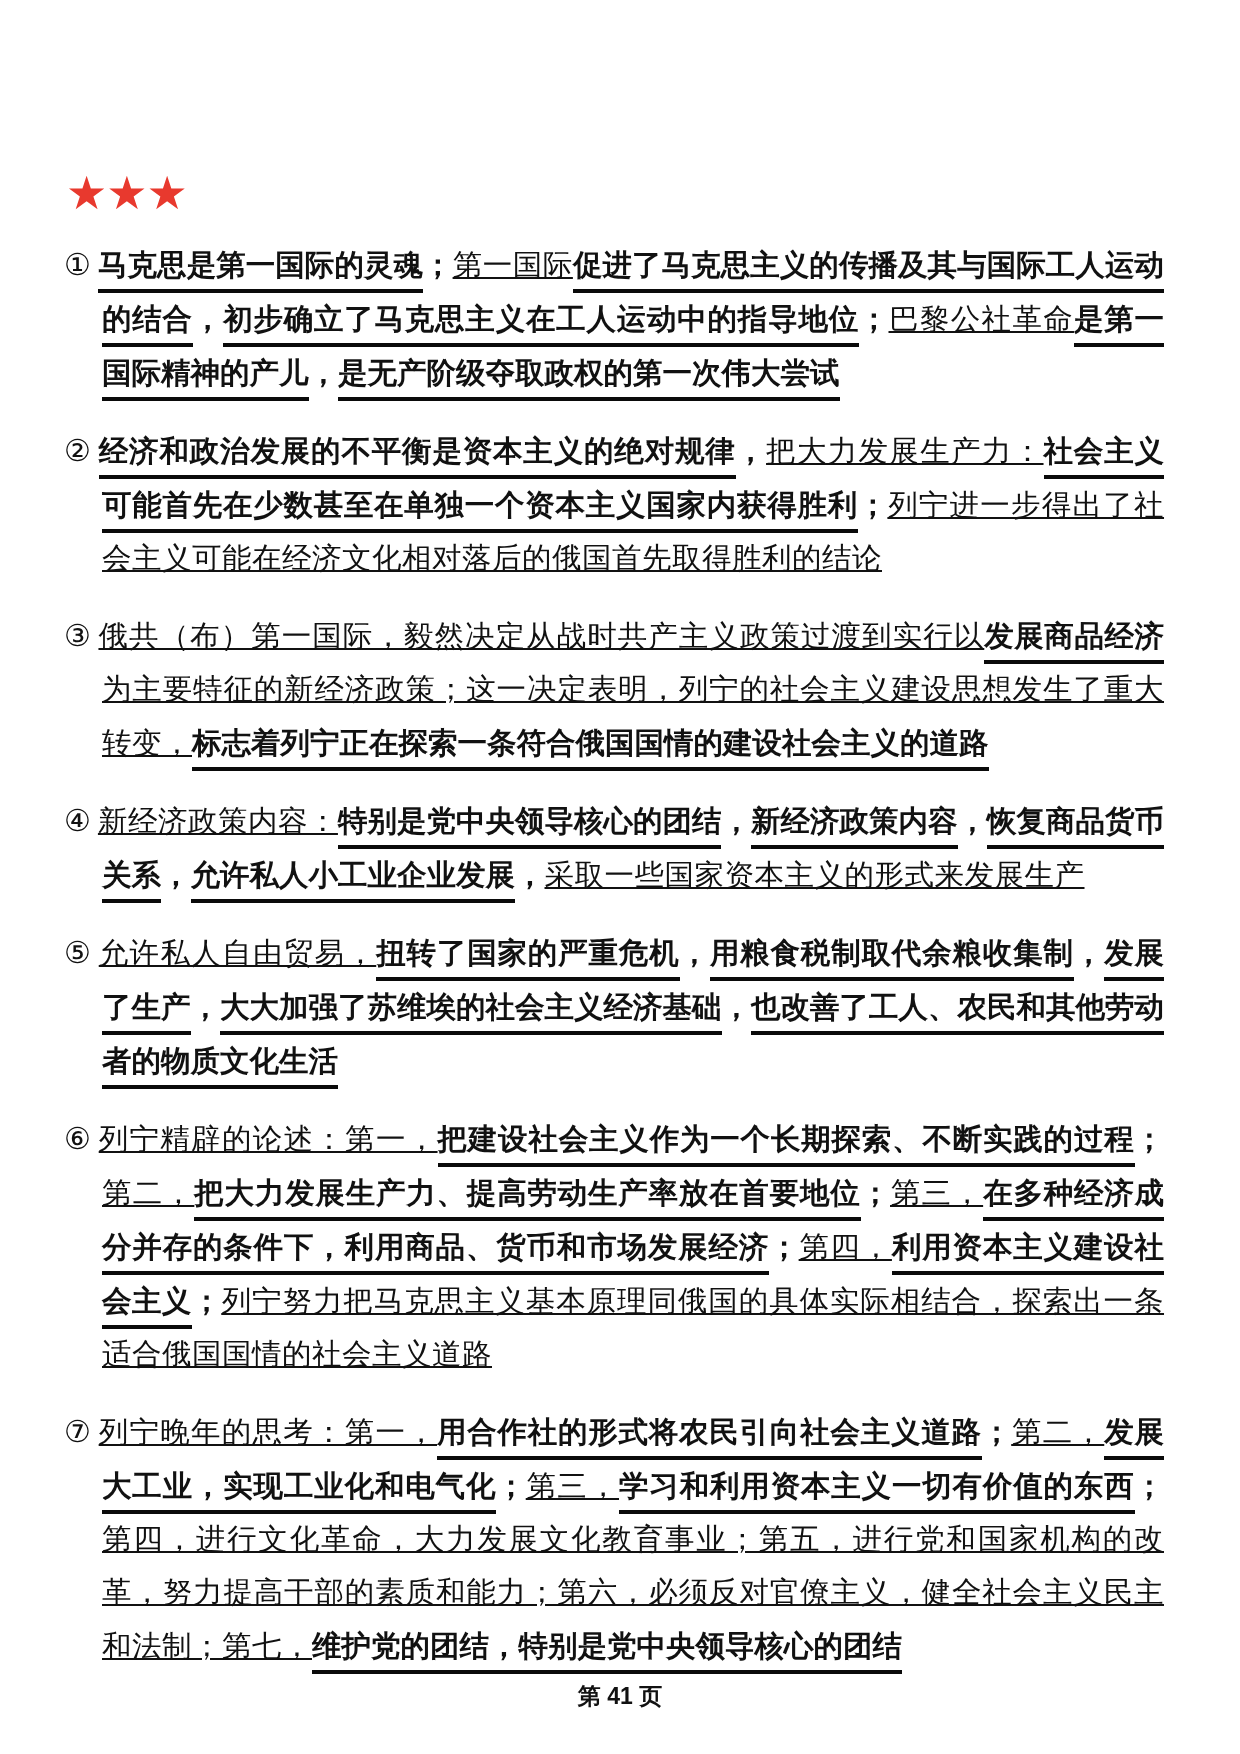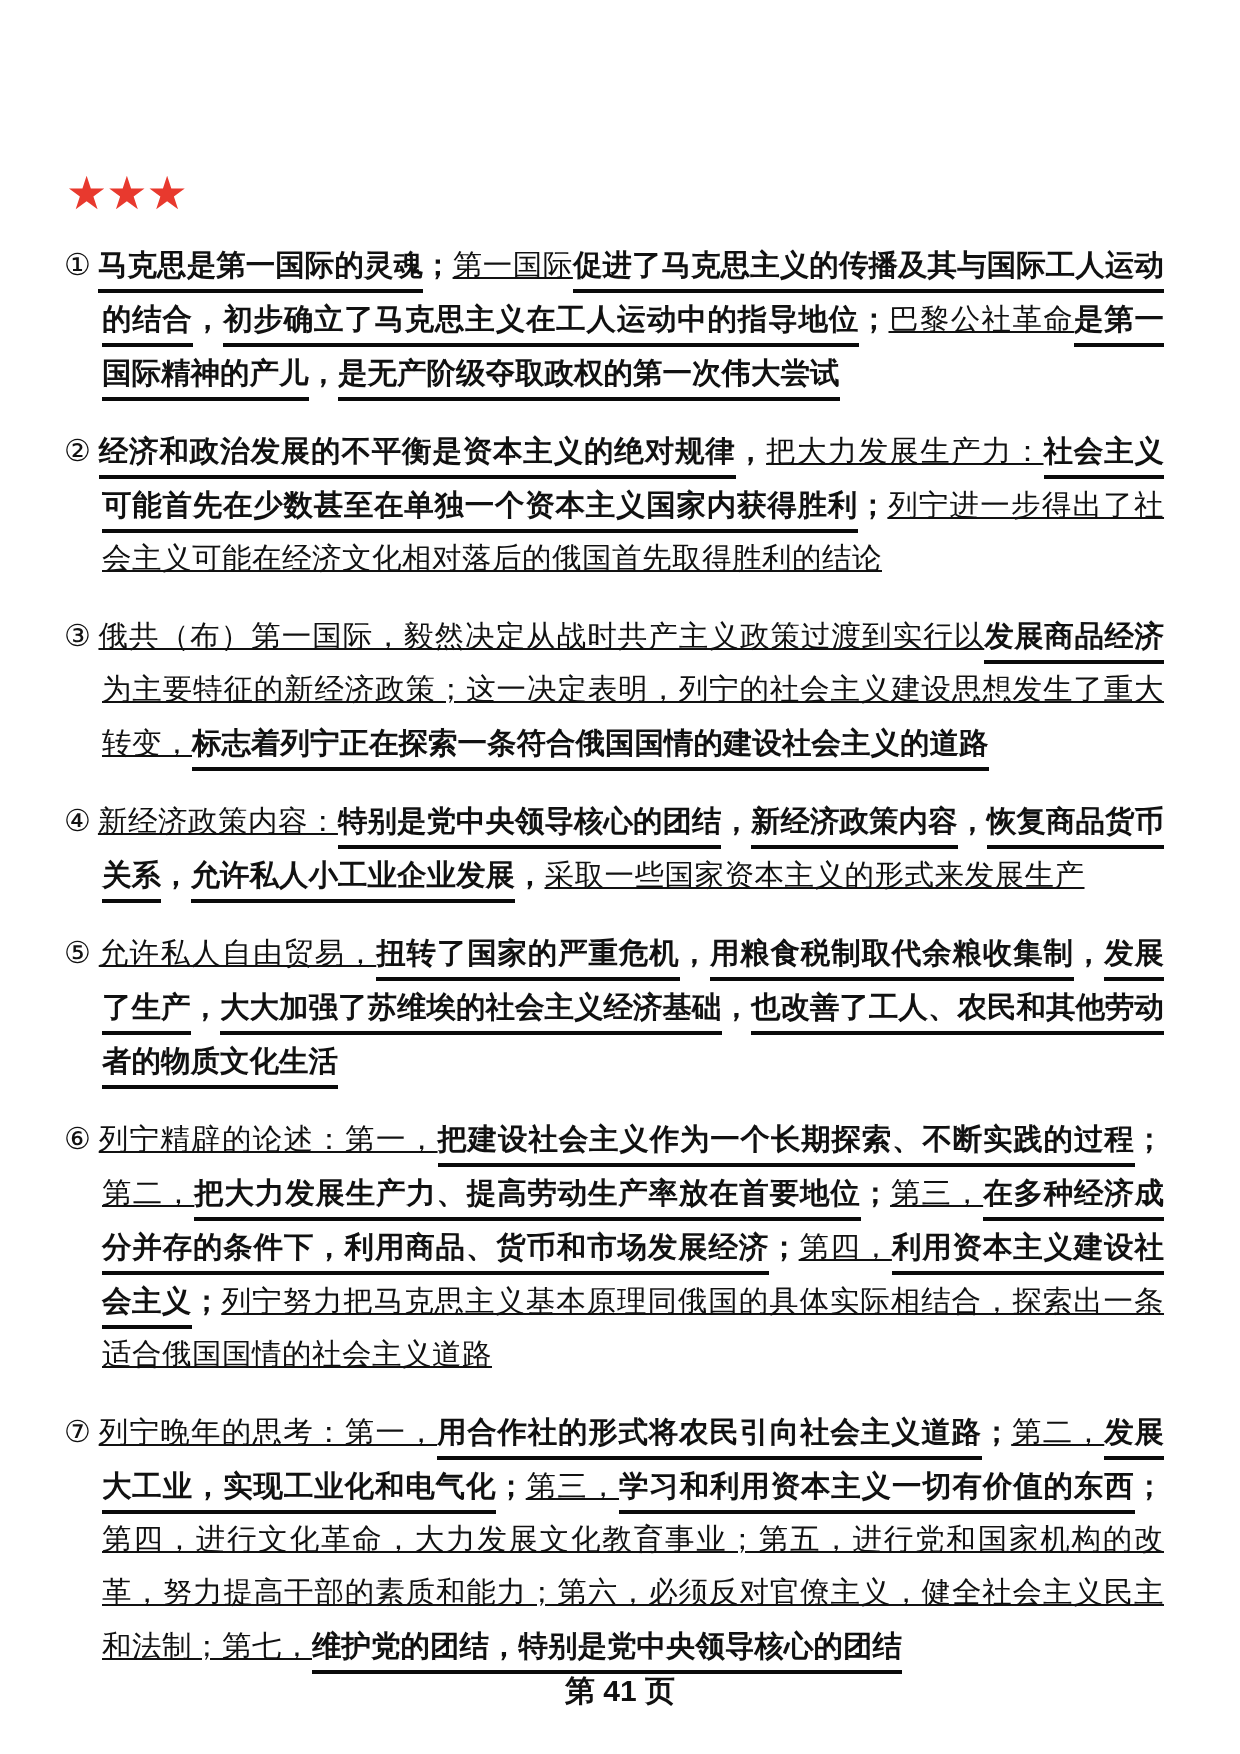--- a/index.html
+++ b/index.html
@@ -66,21 +66,21 @@
     text-decoration: underline;
   }
   .footer {
     position: absolute;
     left: 0;
     right: 0;
     bottom: 42px;
     text-align: center;
     font-family: "Liberation Sans", sans-serif;
     font-weight: bold;
-    font-size: 30px;
+    font-size: 23px;
     color: #111111;
   }
 </style>
 </head>
 <body>
 
 <div class="page">
   <div class="stars"><span class="star" style="color: rgb(232, 57, 46);">★</span><span class="star" style="color: rgb(232, 57, 46);">★</span><span class="star" style="color: rgb(232, 57, 46);">★</span></div>
   <div class="content">
       <p class="para"><span class="num">①</span><span class="run-b">马克思是第一国际的灵魂</span><span class="run-p">；</span><span class="run-r">第一国际</span><span class="run-b">促进了马克思主义的传播及其与国际工人运动的结合</span><span class="run-p">，</span><span class="run-b">初步确立了马克思主义在工人运动中的指导地位</span><span class="run-p">；</span><span class="run-r">巴黎公社革命</span><span class="run-b">是第一国际精神的产儿</span><span class="run-p">，</span><span class="run-b">是无产阶级夺取政权的第一次伟大尝试</span></p>

